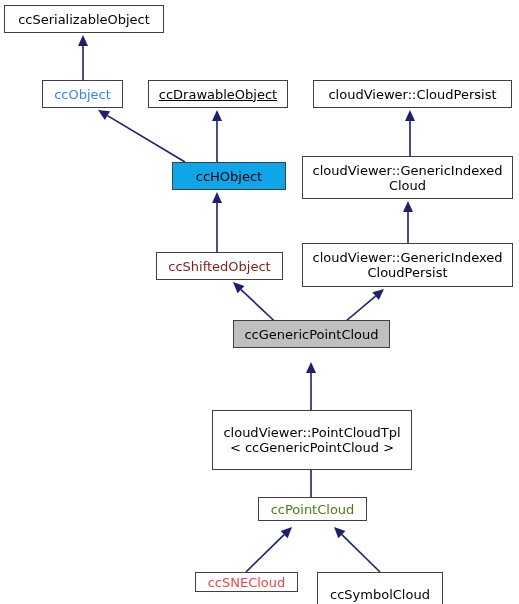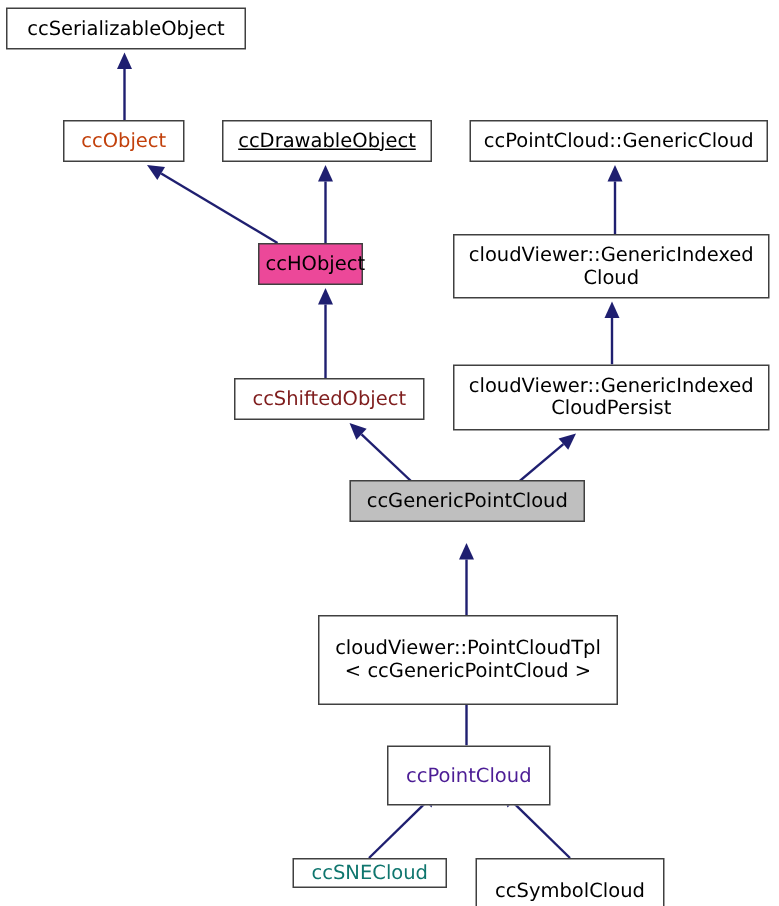--- a/index.html
+++ b/index.html
@@ -106,30 +106,30 @@
         </g>
         <g>
           <line x1="380" y1="572" x2="341.8631742814366" y2="534.692235710101" stroke="#1f1f70" stroke-width="1.6"></line>
           <polygon points="334,527 345.3596450587553,531.1180655821753 338.36670350411794,538.2664058380268" fill="#1f1f70"></polygon>
         </g>
       </g>
   </svg>
 
   <div id="nodes-layer">
       <div class="node" style="left: 4px; top: 5px; width: 160px; height: 28px; border-color: rgb(64, 64, 64); background: rgb(255, 255, 255); color: rgb(0, 0, 0);"><span class="node-label">ccSerializableObject</span></div>
-      <div class="node" style="left: 42px; top: 80px; width: 81px; height: 28px; border-color: rgb(64, 64, 64); background: rgb(255, 255, 255); color: #c2410c;"><span class="node-label">ccObject</span></div>
+      <div class="node" style="left: 42px; top: 80px; width: 81px; height: 28px; border-color: rgb(64, 64, 64); background: rgb(255, 255, 255); color: #3b82f6;"><span class="node-label">ccObject</span></div>
       <div class="node" style="left: 148px; top: 80px; width: 140px; height: 28px; border-color: rgb(64, 64, 64); background: rgb(255, 255, 255); color: rgb(0, 0, 0); text-decoration: underline;"><span class="node-label">ccDrawableObject</span></div>
-      <div class="node" style="left: 313px; top: 80px; width: 199px; height: 28px; border-color: rgb(64, 64, 64); background: rgb(255, 255, 255); color: rgb(0, 0, 0);"><span class="node-label">ccPointCloud::GenericCloud</span></div>
-      <div class="node" style="left: 172px; top: 162px; width: 70px; height: 28px; border-color: rgb(64, 64, 64); background: #ec4899; color: rgb(0, 0, 0);"><span class="node-label">ccHObject</span></div>
+      <div class="node" style="left: 313px; top: 80px; width: 199px; height: 28px; border-color: rgb(64, 64, 64); background: rgb(255, 255, 255); color: rgb(0, 0, 0);"><span class="node-label">cloudViewer::CloudPersist</span></div>
+      <div class="node" style="left: 172px; top: 162px; width: 114px; height: 28px; border-color: rgb(64, 64, 64); background: #0ea5e9; color: rgb(0, 0, 0);"><span class="node-label">ccHObject</span></div>
       <div class="node" style="left: 302px; top: 156px; width: 211px; height: 43px; border-color: rgb(64, 64, 64); background: rgb(255, 255, 255); color: rgb(0, 0, 0);"><span class="node-label">cloudViewer::GenericIndexed
 Cloud</span></div>
       <div class="node" style="left: 156px; top: 252px; width: 127px; height: 28px; border-color: rgb(64, 64, 64); background: rgb(255, 255, 255); color: #7f1d1d;"><span class="node-label">ccShiftedObject</span></div>
       <div class="node" style="left: 302px; top: 243px; width: 211px; height: 44px; border-color: rgb(64, 64, 64); background: rgb(255, 255, 255); color: rgb(0, 0, 0);"><span class="node-label">cloudViewer::GenericIndexed
 CloudPersist</span></div>
       <div class="node highlight" style="left: 233px; top: 320px; width: 157px; height: 28px; border-color: rgb(64, 64, 64); background: rgb(191, 191, 191); color: rgb(0, 0, 0);"><span class="node-label">ccGenericPointCloud</span></div>
       <div class="node" style="left: 212px; top: 410px; width: 200px; height: 60px; border-color: rgb(64, 64, 64); background: rgb(255, 255, 255); color: rgb(0, 0, 0);"><span class="node-label">cloudViewer::PointCloudTpl
 &lt; ccGenericPointCloud &gt;</span></div>
-      <div class="node" style="left: 258px; top: 497px; width: 109px; height: 40px; border-color: rgb(64, 64, 64); background: rgb(255, 255, 255); color: #4c1d95;"><span class="node-label">ccPointCloud</span></div>
-      <div class="node" style="left: 195px; top: 572px; width: 103px; height: 20px; border-color: rgb(64, 64, 64); background: rgb(255, 255, 255); color: #0f766e;"><span class="node-label">ccSNECloud</span></div>
+      <div class="node" style="left: 258px; top: 497px; width: 109px; height: 24px; border-color: rgb(64, 64, 64); background: rgb(255, 255, 255); color: #4d7c0f;"><span class="node-label">ccPointCloud</span></div>
+      <div class="node" style="left: 195px; top: 572px; width: 103px; height: 20px; border-color: rgb(64, 64, 64); background: rgb(255, 255, 255); color: #ef4444;"><span class="node-label">ccSNECloud</span></div>
       <div class="node" style="left: 317px; top: 572px; width: 126px; height: 44px; border-color: rgb(64, 64, 64); background: rgb(255, 255, 255); color: rgb(0, 0, 0);"><span class="node-label">ccSymbolCloud</span></div>
     </div>
 
 </div>
 
 </body></html>

